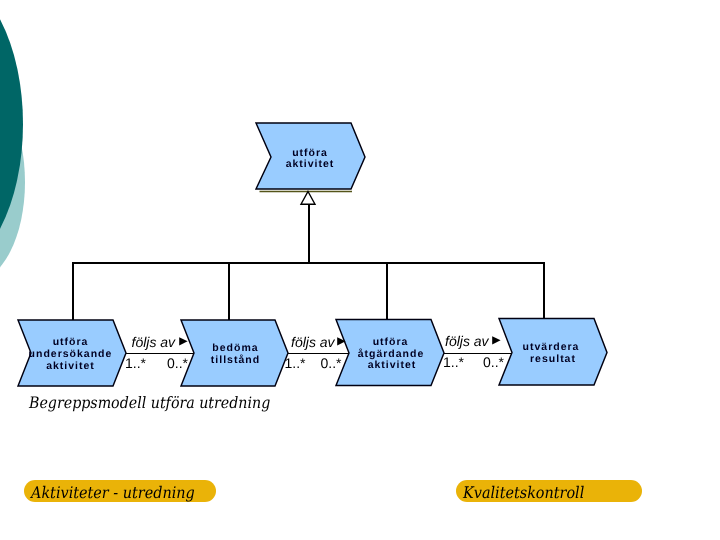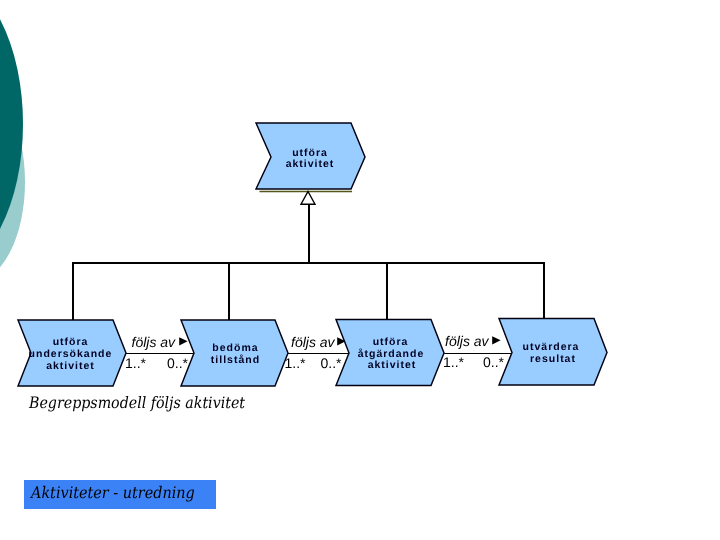--- a/index.html
+++ b/index.html
@@ -10,21 +10,21 @@
   #slide{position:relative;width:720px;height:540px;background:#fff;}
   svg{display:block;}
   .abs{position:absolute;}
   .assoc-name{font-family:"Liberation Sans",sans-serif;font-size:14px;font-style:italic;
               fill:#000000;text-anchor:start;opacity:0.999;}
   .assoc-mult{font-family:"Liberation Sans",sans-serif;font-size:14px;
               fill:#000000;text-anchor:start;opacity:0.999;}
   .assoc-mult-r{text-anchor:end;}
   .caption{left:29px;top:393px;font-family:"DejaVu Serif",serif;font-style:italic;
            font-stretch:condensed;font-size:15.8px;color:#000000;white-space:nowrap;}
-  .legend-box{background:#3b82f6;height:29px;top:480px;}
+  .legend-box{background:#eab308;height:22px;top:480px;border-radius:12px;}
   .legend-box-1{left:24px;width:192px;}
   .legend-box-2{left:234px;width:187px;}
   .legend-box-3{left:456px;width:186px;}
   .legend-label{position:absolute;left:7px;top:3px;font-family:"DejaVu Serif",serif;
                 font-style:italic;font-stretch:condensed;font-size:16px;color:#000000;
                 white-space:pre;}
   .node-t{font-family:"Liberation Sans",sans-serif;font-size:10.5px;font-weight:bold;letter-spacing:1.0px;
           fill:#000022;text-anchor:middle;opacity:0.999;}
 </style>
 </head>
@@ -101,19 +101,22 @@
 
     <g>
       <path d="M444 353.5 L512 353.5" stroke="#000000" stroke-width="1.6" shape-rendering="crispEdges" fill="none"></path>
       <text class="assoc-name" x="445" y="345.5">följs av</text>
       <path d="M492.2 336.2 L492.2 344.4 L500.6 340.3 Z" fill="#000000"></path>
       <text class="assoc-mult" x="443" y="367">1..*</text>
       <text class="assoc-mult assoc-mult-r" x="504" y="367">0..*</text>
     </g>
   </svg>
 
-  <div class="abs caption">Begreppsmodell följs aktivitet</div>
+  <div class="abs caption">Begreppsmodell utföra utredning</div>
 
   <div class="abs legend-box legend-box-1">
     <span class="legend-label">Aktiviteter - utredning</span>
+  </div>
+  <div class="abs legend-box legend-box-3">
+    <span class="legend-label">Kvalitetskontroll</span>
   </div>
 
 </div>
 
 </body></html>

